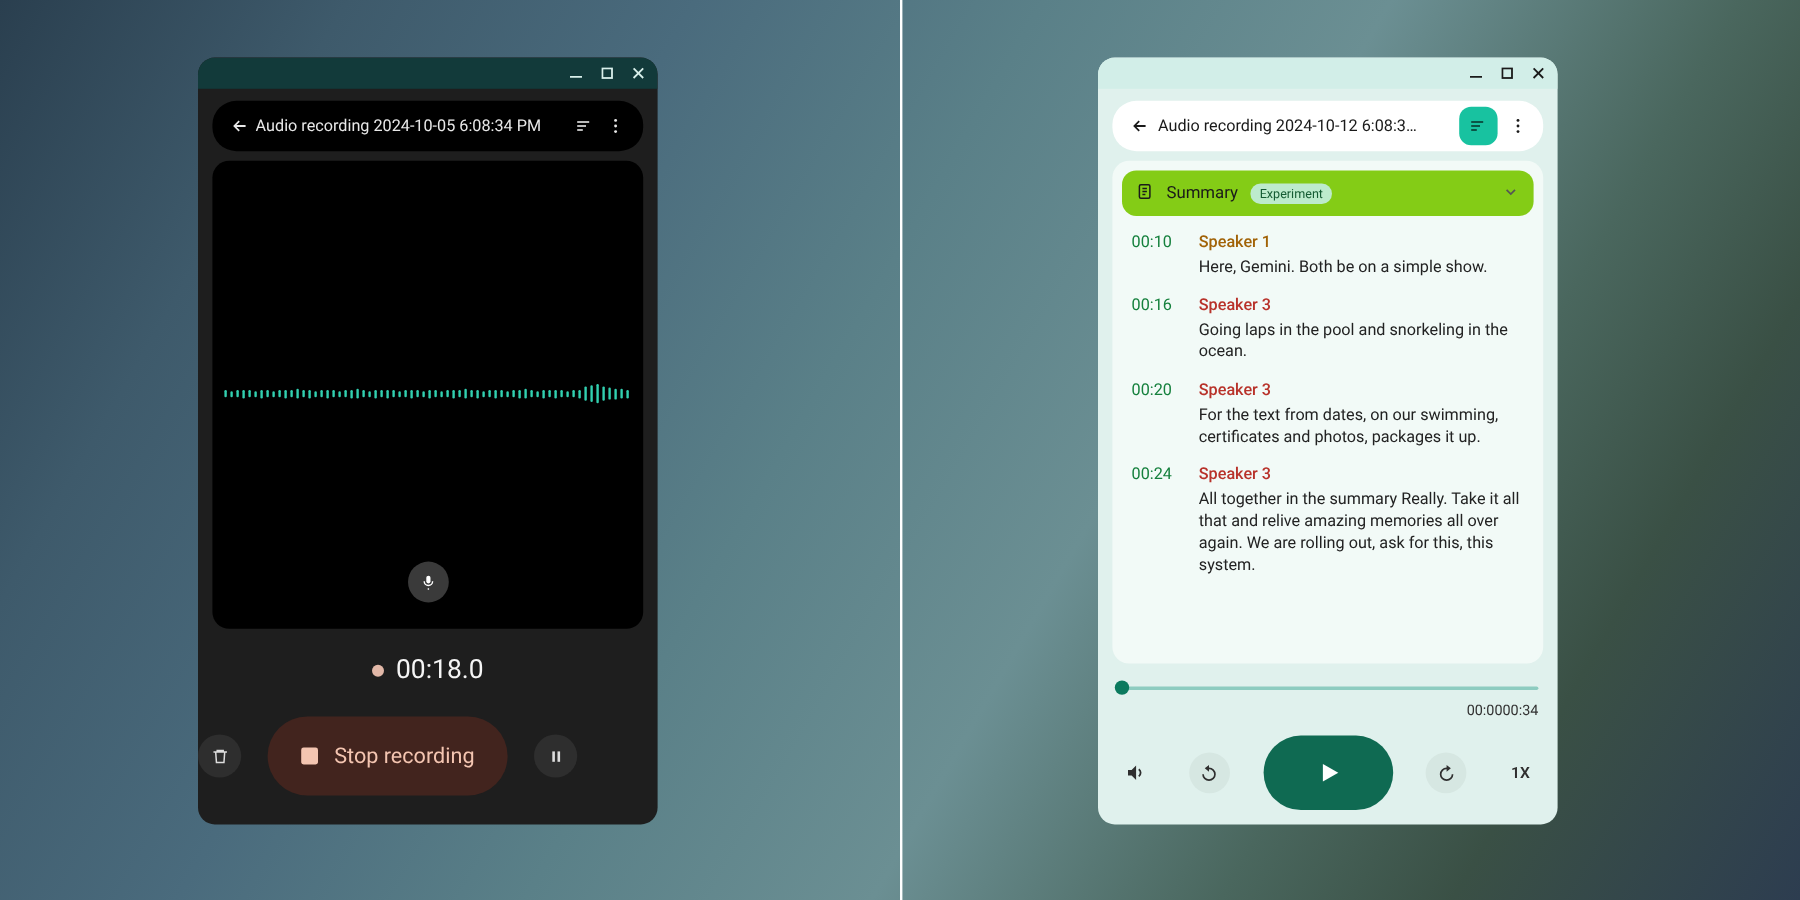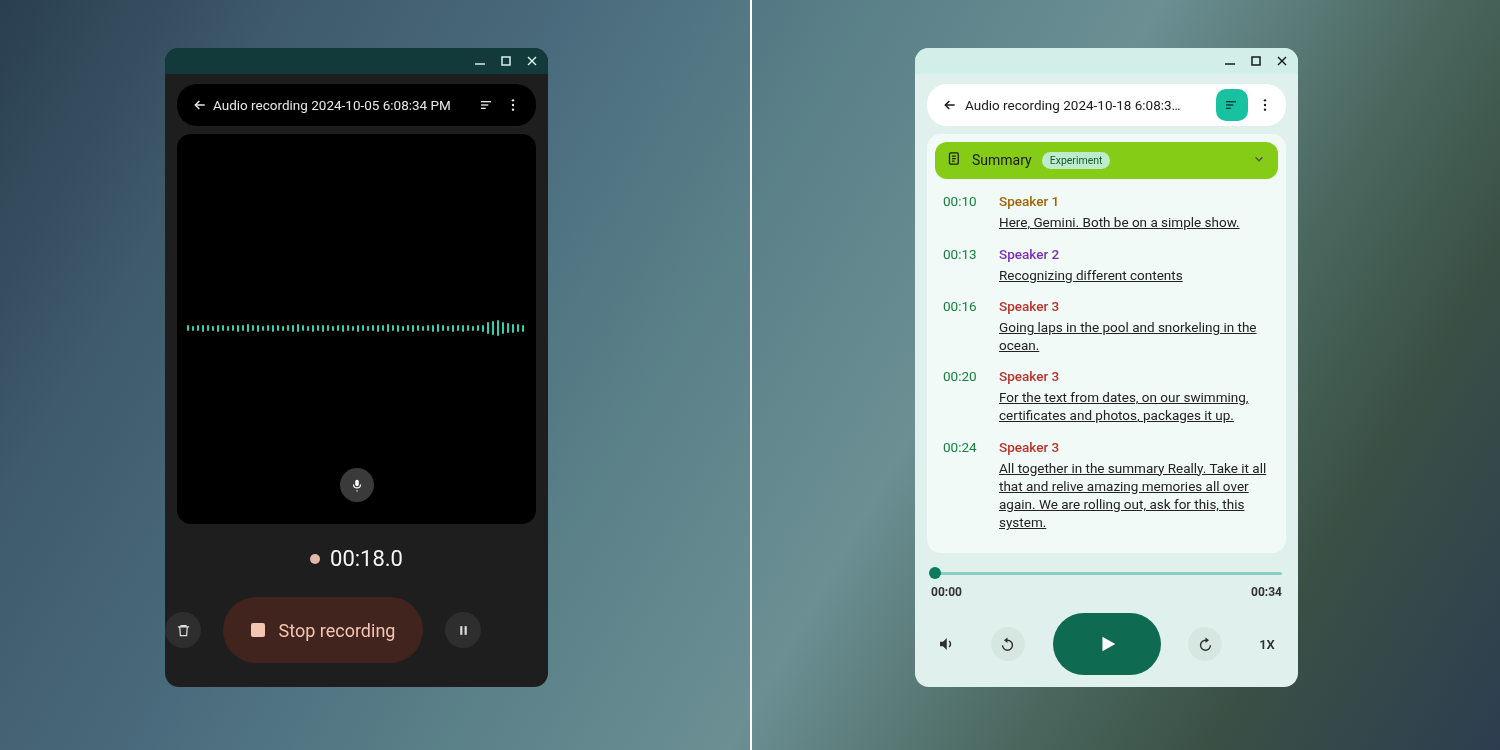--- a/index.html
+++ b/index.html
@@ -92,29 +92,29 @@
   .summary-bar .chev { color:#555; }
 
   .trans-list { padding:14px 16px 4px; overflow:auto;}
   .trans-row { display:flex; gap:20px; margin-bottom:14px; font-size:13.5px;}
   .trans-time { width:36px; color:#15803d; flex-shrink:0;}
   .trans-body { flex:1; }
   .trans-speaker { font-weight:500; margin-bottom:4px;}
   .sp1 { color:#a16207; }
   .sp2 { color:#7a2fb8; }
   .sp3 { color:#b8322a; }
-  .trans-text { color:#222; line-height:1.35;text-decoration:underline;}
+  .trans-text { color:#222; line-height:1.35;}
 
   .player {
     margin:6px 12px 12px;
   }
   .seek { position:relative; height:16px; display:flex; align-items:center; margin:6px 4px 0;}
   .seek-track { height:3px; background:#8dccc0; border-radius:2px; flex:1;}
   .seek-thumb { position:absolute; left:4px; top:50%; transform:translate(-50%,-50%); width:12px; height:12px; border-radius:50%; background:#0b7a5e;}
-  .seek-times { display:flex; justify-content:space-between; font-size:12px; color:#333; margin:4px 4px 0;font-weight:bold;}
+  .seek-times { display:flex; justify-content:flex-end; font-size:12px; color:#333; margin:4px 4px 0;}
   .player-row { display:flex; align-items:center; justify-content:space-between; margin-top:14px; padding:0 2px;}
   .pl-ic { width:34px; height:34px; border-radius:50%; display:flex; align-items:center; justify-content:center; color:#2f2f2f; cursor:pointer;}
   .pl-ic.grey { background:#d6e7e2; }
   .play-btn {
     width:108px; height:62px; border-radius:31px; background:#0f6a52;
     display:flex; align-items:center; justify-content:center; color:#fff; cursor:pointer;
   }
   .speed { font-size:13px; font-weight:600; color:#2f2f2f; cursor:pointer; width:34px; text-align:center;}
 </style>
 </head>
@@ -289,21 +289,21 @@
       </div>
   </div>
 
   <div class="header-light">
     <div class="hd-back">
         <svg width="16" height="16" viewBox="0 0 24 24" fill="none" stroke="#1a1a1a" stroke-width="2.2">
           <path d="M19 12H5"></path>
           <path d="M11 18l-6-6 6-6"></path>
         </svg>
       </div>
-    <div class="hd-title">Audio recording 2024-10-18 6:08:3…</div>
+    <div class="hd-title">Audio recording 2024-10-12 6:08:3…</div>
     <div class="transcript-btn">
         <svg width="16" height="16" viewBox="0 0 24 24" fill="#083b31">
           <rect x="3" y="6" width="15" height="2"></rect>
           <rect x="3" y="11" width="11" height="2"></rect>
           <rect x="3" y="16" width="7" height="2"></rect>
         </svg>
       </div>
     <div class="hd-ic">
         <svg width="16" height="16" viewBox="0 0 24 24" fill="#1a1a1a">
           <circle cx="12" cy="5" r="1.8"></circle>
@@ -328,27 +328,20 @@
     </div>
     <div class="trans-list" id="trans-list">
         <div class="trans-row">
           <div class="trans-time">00:10</div>
           <div class="trans-body">
             <div class="trans-speaker sp1">Speaker 1</div>
             <div class="trans-text">Here, Gemini. Both be on a simple show.</div>
           </div>
         </div>
         <div class="trans-row">
-          <div class="trans-time">00:13</div>
-          <div class="trans-body">
-            <div class="trans-speaker sp2">Speaker 2</div>
-            <div class="trans-text">Recognizing different contents</div>
-          </div>
-        </div>
-        <div class="trans-row">
           <div class="trans-time">00:16</div>
           <div class="trans-body">
             <div class="trans-speaker sp3">Speaker 3</div>
             <div class="trans-text">Going laps in the pool and snorkeling in the ocean.</div>
           </div>
         </div>
         <div class="trans-row">
           <div class="trans-time">00:20</div>
           <div class="trans-body">
             <div class="trans-speaker sp3">Speaker 3</div>

